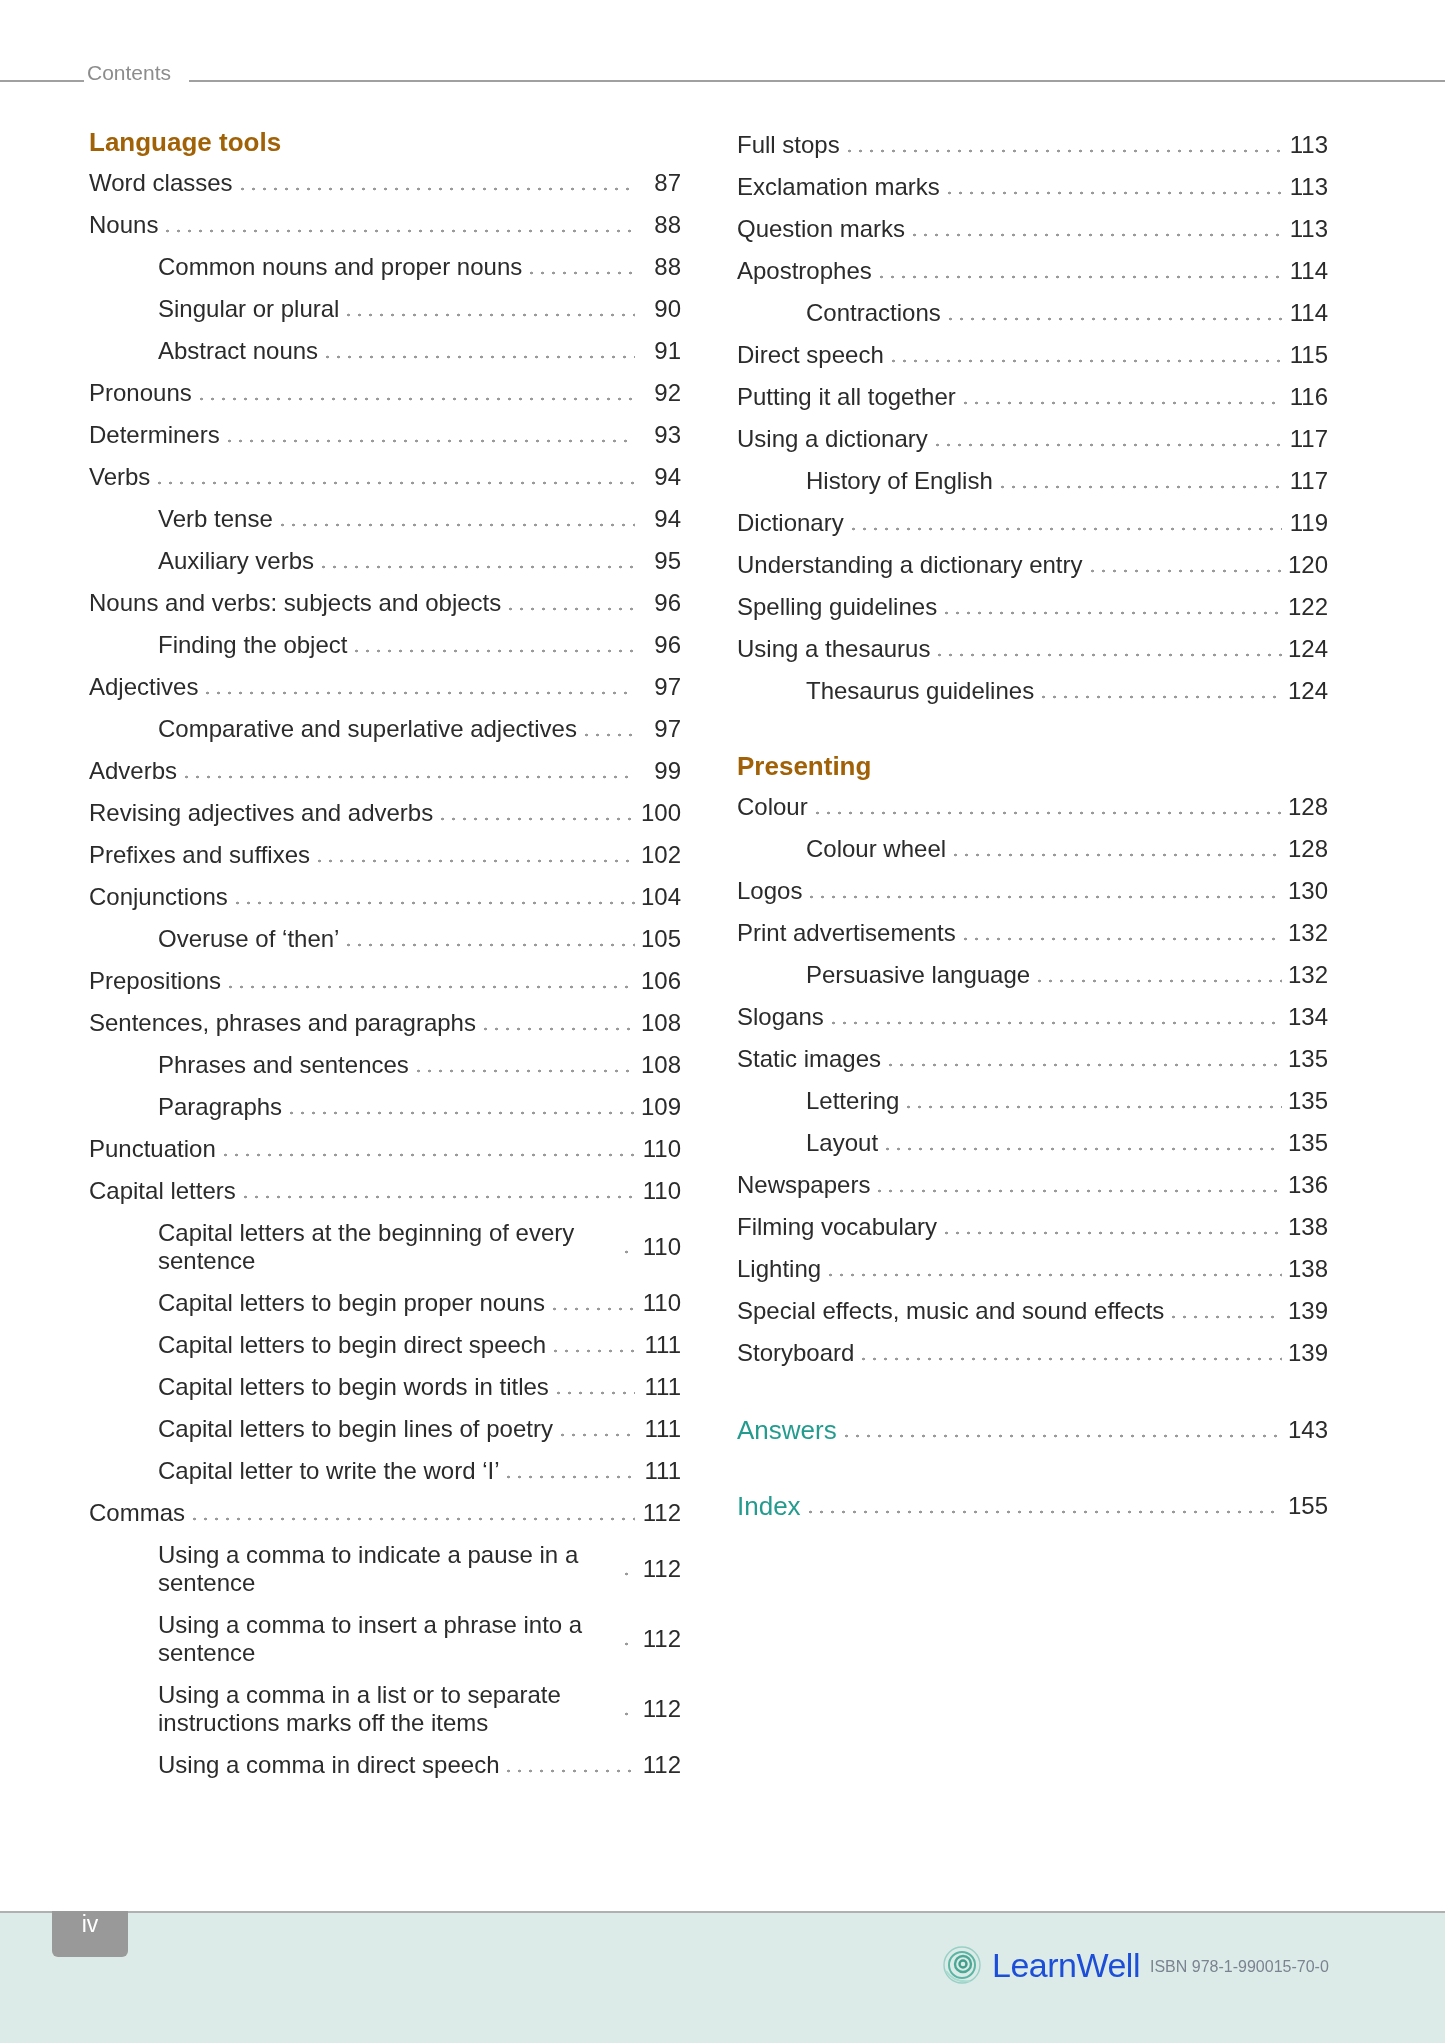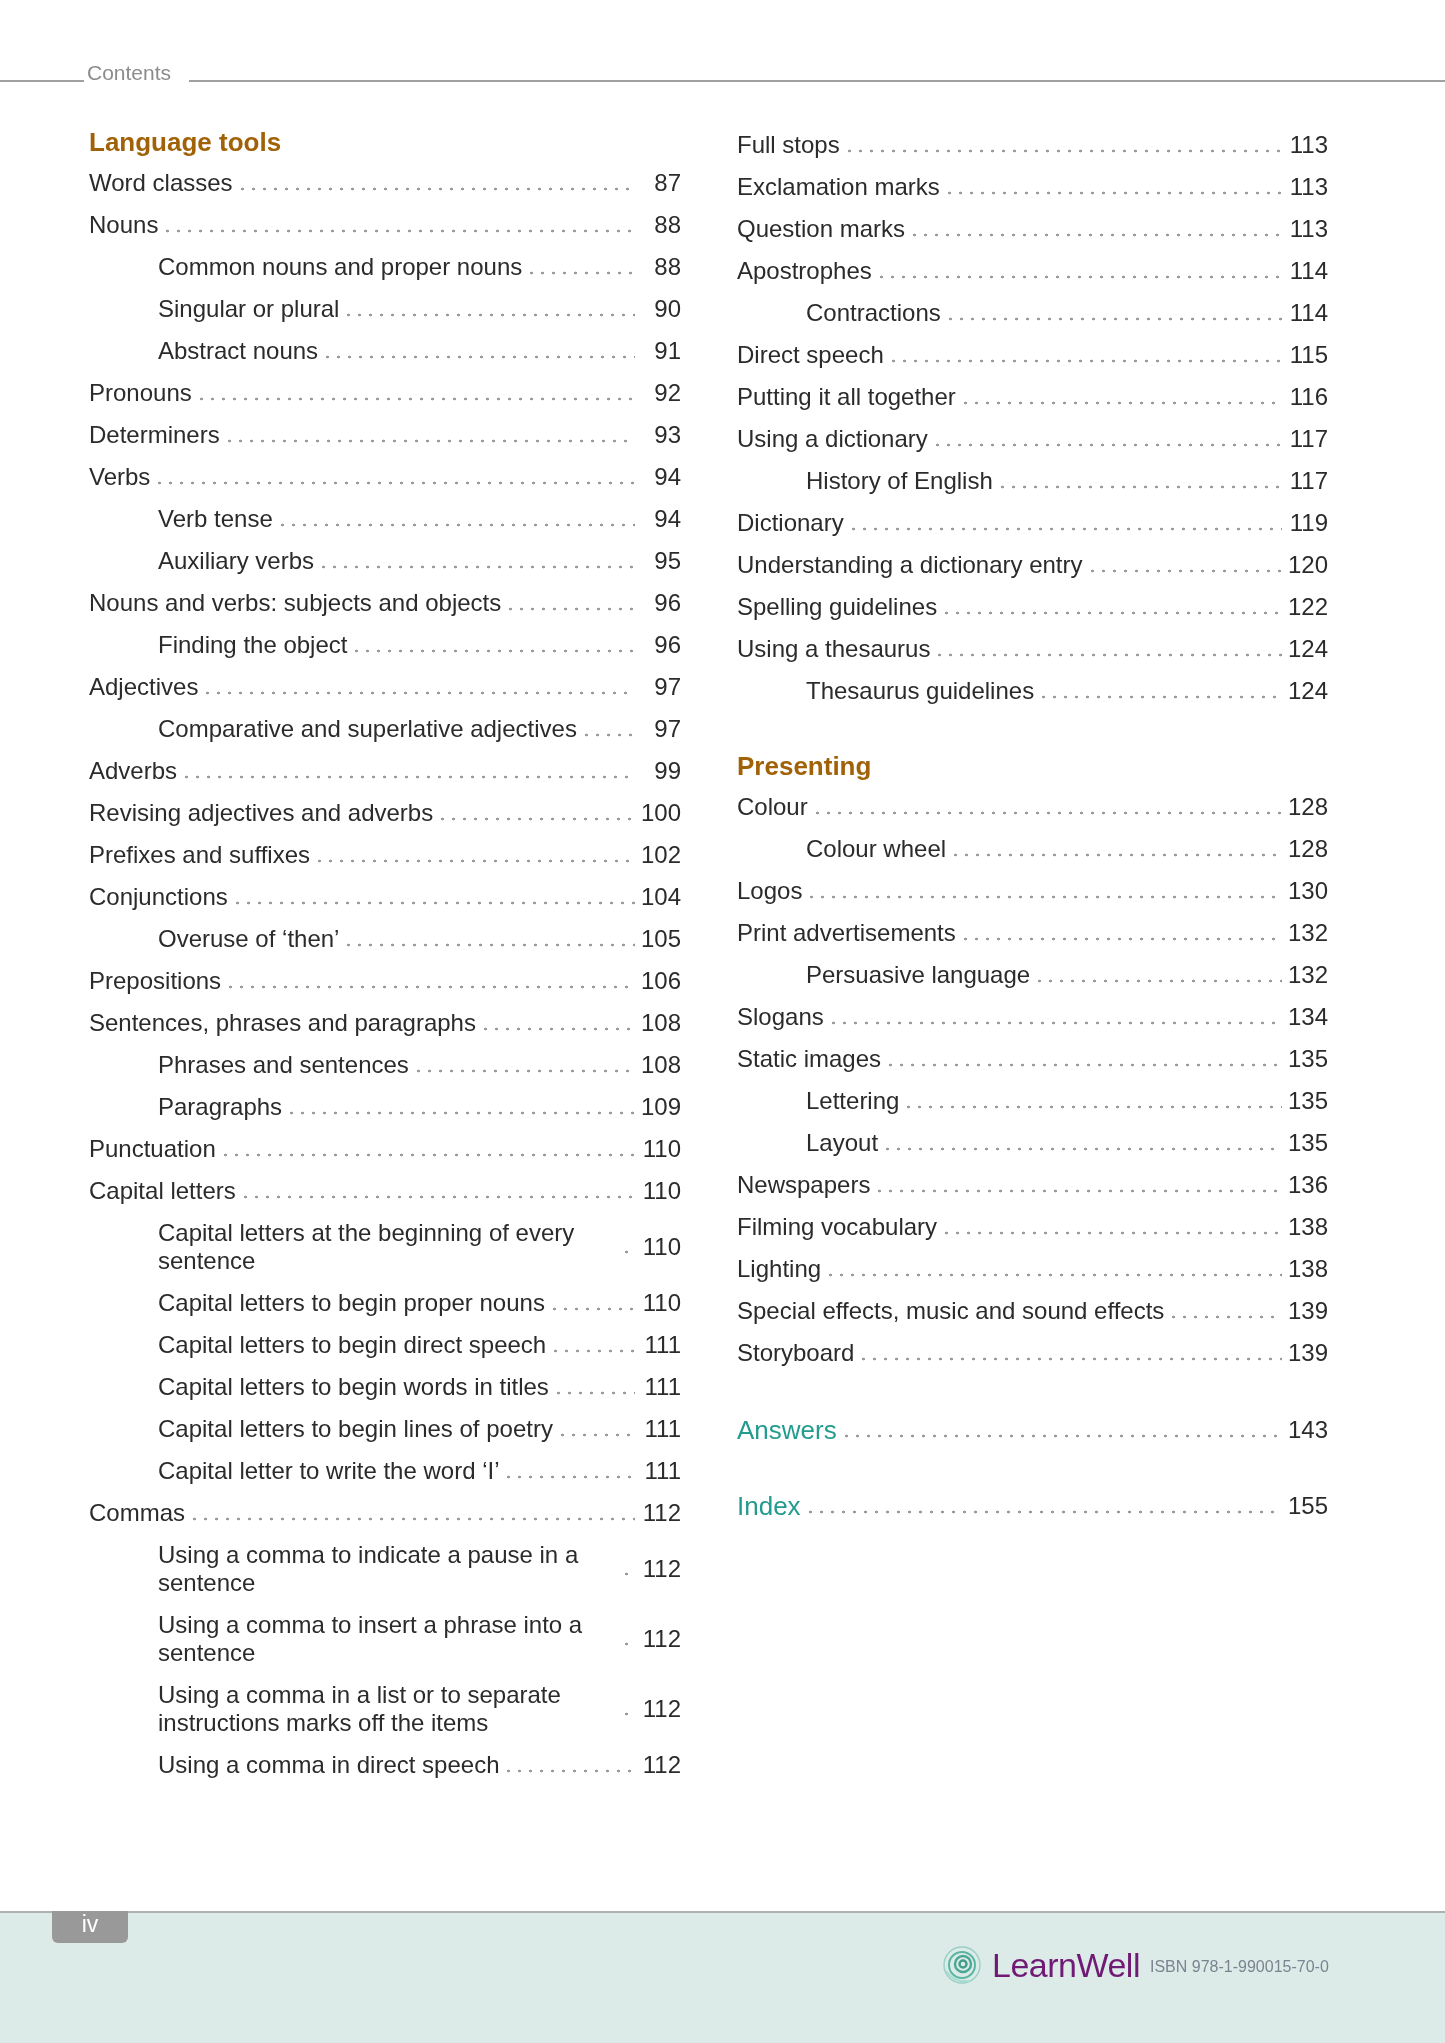--- a/index.html
+++ b/index.html
@@ -34,26 +34,26 @@
   .end-entry .label { color: #239b8e; font-weight: normal; font-size: 26px; }
   .end-entry .leader {
     flex: 1 1 auto; height: 20px; margin: 0 6px 6px 4px;
     background-image: radial-gradient(circle, #9a9a9a 1.3px, transparent 1.6px);
     background-size: 11px 6px; background-repeat: repeat-x; background-position: left bottom;
   }
   .end-entry .page { font-size: 24px; width: 40px; text-align: right; }
 
   .footer { position: absolute; left: 0; right: 0; top: 1911px; bottom: 0; background: #dcebe8; border-top: 2px solid #b0b0b0; }
   .page-tab {
-    position: absolute; left: 52px; top: -2px; width: 76px; height: 32px; background: #9a9999;
+    position: absolute; left: 52px; top: -2px; width: 76px; height: 46px; background: #9a9999;
     border-radius: 0 0 6px 6px; color: #ffffff; font-size: 23px; text-align: center; line-height: 26px;
   }
   .brand { position: absolute; left: 942px; top: 32px; display: flex; align-items: center; }
   .brand-logo { width: 40px; height: 40px; }
-  .brand-name { font-size: 34px; color: #701a75; margin-left: 10px; letter-spacing: -0.5px; }
+  .brand-name { font-size: 34px; color: #1d4ed8; margin-left: 10px; letter-spacing: -0.5px; }
   .isbn { position: absolute; left: 1150px; top: 45px; font-size: 16px; color: #7b8390; }
 </style>
 </head>
 <body>
 
 <div class="header-rule-left"></div>
 <div class="header-title">Contents</div>
 <div class="header-rule-right"></div>
 
 <div class="col col-left">

